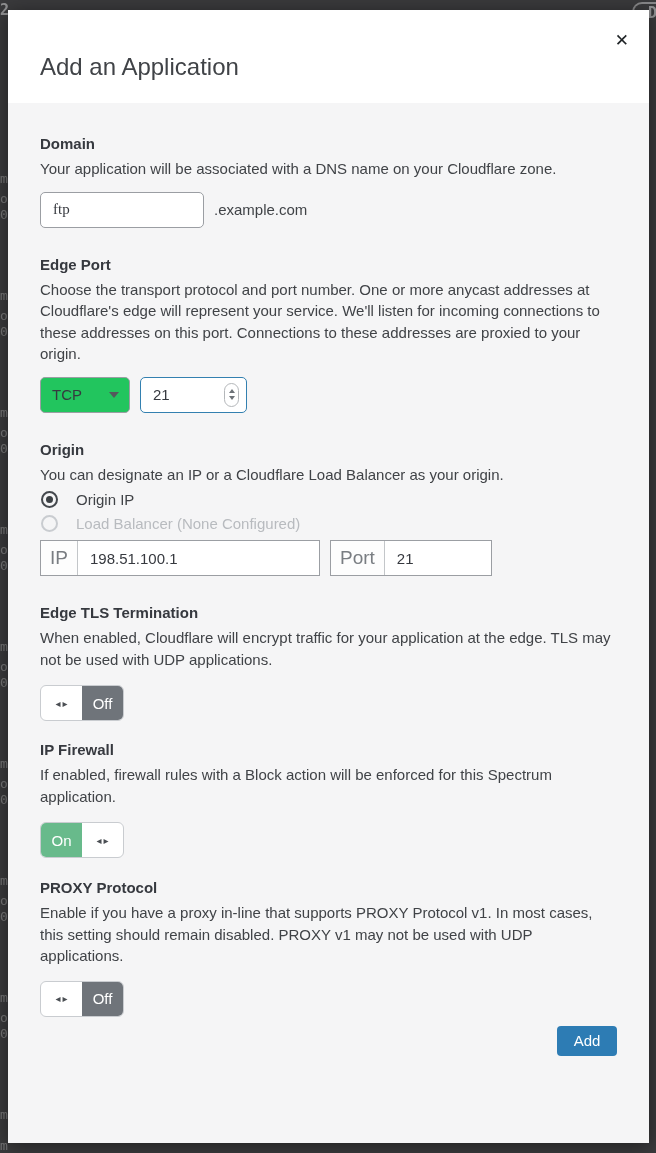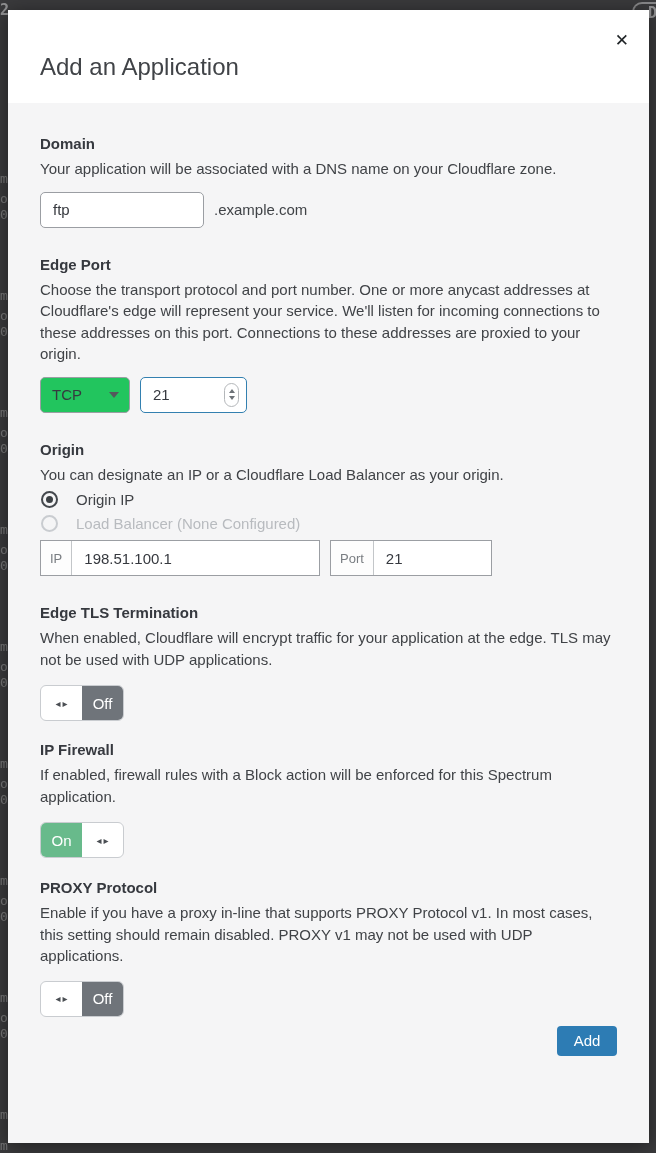--- a/index.html
+++ b/index.html
@@ -38,21 +38,21 @@
     font-family:"DejaVu Sans", sans-serif;
   }
   .modal-body { padding:31px 32px 0 32px; color:#404347; }
   .sec-h { font-size:15px; line-height:20px; font-weight:700; color:#36393f; margin:0 0 4px; }
   .desc  { font-size:15px; line-height:21.5px; color:#404347; margin:0 0 12px; }
   .mb27 { margin-bottom:27px; }
   
   .inline-row { display:flex; align-items:center; }
   .text-input {
     height:36px; border:1px solid #9b9ea3; background:#fff;
-    font-family:Liberation Sans, sans-serif; font-size:15px; color:#36393f;
+    font-family:Liberation Serif, serif; font-size:15px; color:#36393f;
     padding:0 12px; outline:none;
   }
   .domain-input { width:164px; border-radius:5px; }
   .suffix { margin-left:10px; font-size:15px; color:#404347; }
   
   .select-box {
     width:90px; height:36px; border:1px solid #9b9ea3; border-radius:5px;
     background:#22c55e; display:flex; align-items:center; justify-content:space-between;
     padding:0 10px 0 11px; cursor:pointer;
   }
@@ -86,21 +86,21 @@
   .radio-label { margin-left:18px; font-size:15px; color:#404347; }
   .radio-row.disabled .radio-outer { border-color:#c9ccd0; }
   .radio-row.disabled .radio-label { color:#b8bbbf; }
   
   .io-row { display:flex; }
   .io-group { display:flex; height:36px; border:1px solid #9b9ea3; background:#fff; }
   .io-group.ip  { width:280px; }
   .io-group.port{ width:162px; margin-left:10px; }
   .io-prefix {
     display:flex; align-items:center; justify-content:center; padding:0 9px;
-    border-right:1px solid #c3c6c9; color:#797d82; font-size:13px; background:#fdfdfd;
+    border-right:1px solid #c3c6c9; color:#797d82; font-size:19px; background:#fdfdfd;
   }
   .io-group input {
     flex:1; min-width:0; border:0; outline:none; padding:0 12px;
     font-family:"Liberation Sans", sans-serif; font-size:15px; color:#36393f;
   }
   
   .toggle {
     display:flex; width:84px; height:36px; border-radius:6px; overflow:hidden;
     border:1px solid #c9ccd0; background:#fff; cursor:pointer;
   }

